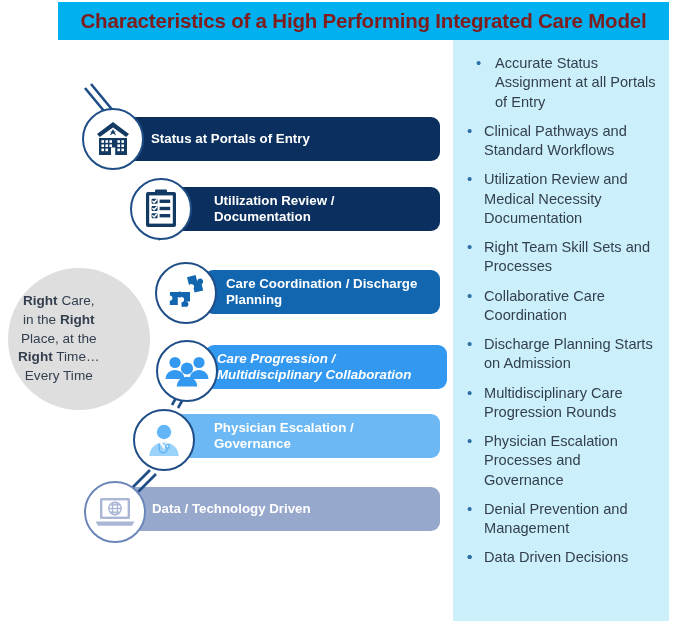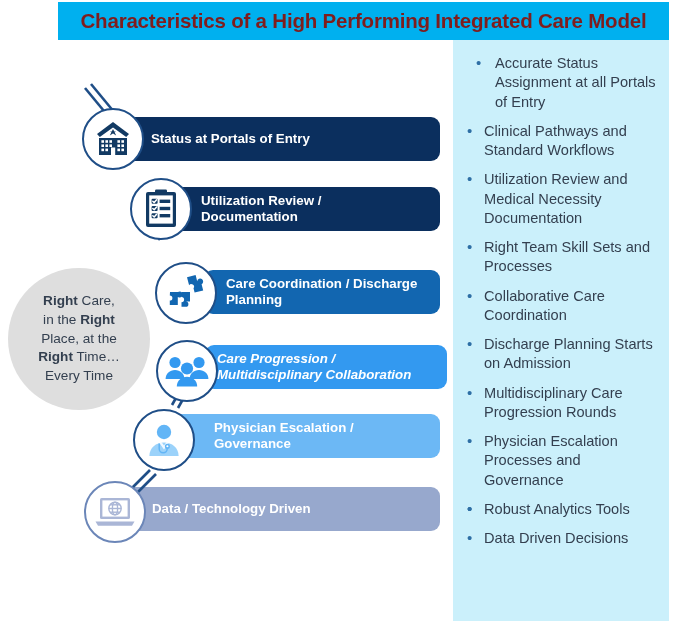--- a/index.html
+++ b/index.html
@@ -45,21 +45,21 @@
     position:absolute;left:4px;top:-1px;
     color:#2e6fa5;font-size:15px;line-height:1.32;
   }
   .bullet-item.indent{padding-left:32px;}
   .bullet-item.indent .dot{left:13px;}
 
   
   .gray-circle{
     position:absolute;left:8px;top:268px;width:142px;height:142px;
     background:#dedede;border-radius:50%;
-    display:flex;align-items:center;justify-content:center;
+    display:flex;align-items:center;justify-content:flex-start;
   }
   .gray-circle-text{
     text-align:center;color:#333f4f;
     font-size:13.6px;line-height:1.37;
     font-family:"Liberation Sans", sans-serif;
     padding:0 10px;
   }
   .gray-circle-text b{font-weight:bold;}
 
   
@@ -154,21 +154,21 @@
           <rect x="8.4" y="27.6" width="2.6" height="2.6"></rect>
           <rect x="12.4" y="27.6" width="2.6" height="2.6"></rect>
           <rect x="24.4" y="27.6" width="2.6" height="2.6"></rect>
           <rect x="28.4" y="27.6" width="2.6" height="2.6"></rect>
           <rect x="18" y="26.5" width="4.2" height="7.5"></rect>
         </g>
       </svg>
     </div>
 
     <div class="bar" style="left:157px;top:187px;width:283px;background:#0b2f5e;">
-      <span class="bar-label" style="margin-left:44px;">Utilization Review /
+      <span class="bar-label" style="margin-left:57px;">Utilization Review /
 Documentation</span>
     </div>
     <div class="icon-circle" style="left:130px;top:178px;">
       <svg width="34" height="40" viewBox="0 0 34 40">
         <rect x="2" y="3" width="30" height="35" rx="2" fill="#123a63"></rect>
         <rect x="5.2" y="6.4" width="23.6" height="28.2" fill="#ffffff"></rect>
         <rect x="11" y="0.5" width="12" height="5.4" rx="1.2" fill="#123a63"></rect>
         <g fill="#123a63">
           <rect x="7.6" y="9.8" width="6" height="5" rx="1"></rect>
           <rect x="15.6" y="10.6" width="10.6" height="3.4"></rect>
@@ -255,19 +255,19 @@
   <div class="bullet-panel">
     <ul class="bullet-list">
       <li class="bullet-item indent"><span class="dot">•</span><span>Accurate Status Assignment at all Portals of Entry</span></li>
       <li class="bullet-item"><span class="dot">•</span><span>Clinical Pathways and Standard Workflows</span></li>
       <li class="bullet-item"><span class="dot">•</span><span>Utilization Review and Medical Necessity Documentation</span></li>
       <li class="bullet-item"><span class="dot">•</span><span>Right Team Skill Sets and Processes</span></li>
       <li class="bullet-item"><span class="dot">•</span><span>Collaborative Care Coordination</span></li>
       <li class="bullet-item"><span class="dot">•</span><span>Discharge Planning Starts on Admission</span></li>
       <li class="bullet-item"><span class="dot">•</span><span>Multidisciplinary Care Progression Rounds</span></li>
       <li class="bullet-item"><span class="dot">•</span><span>Physician Escalation Processes and Governance</span></li>
+      <li class="bullet-item"><span class="dot">•</span><span>Denial Prevention and Management</span></li>
       <li class="bullet-item"><span class="dot">•</span></li>
-      <li class="bullet-item"><span class="dot">•</span><span>Robust Analytics Tools</span></li>
       <li class="bullet-item"><span class="dot">•</span><span>Data Driven Decisions</span></li>
     </ul>
   </div>
 
 </div>
 
 </body></html>

